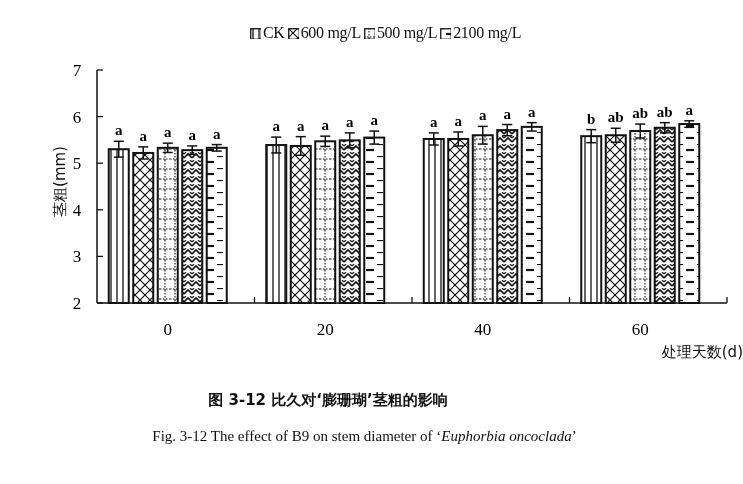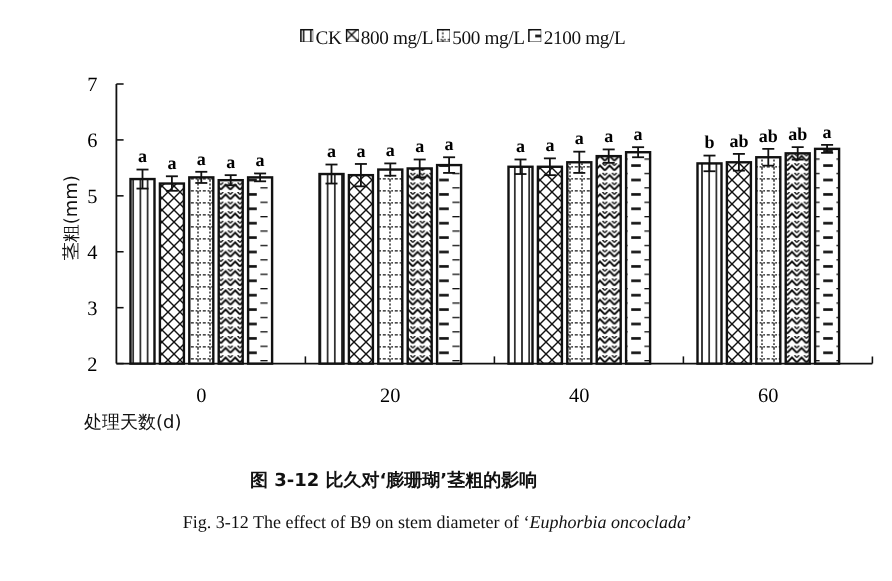--- a/index.html
+++ b/index.html
@@ -1,31 +1,31 @@
 <!DOCTYPE html>
 <html><head>
 <meta charset="utf-8">
 <style>
   html, body { margin: 0; padding: 0; background: #ffffff; }
   body { width: 743px; height: 484px; position: relative; overflow: hidden;
          font-family: "Liberation Serif", "DejaVu Serif", serif; color: #111; }
   #chart { position: absolute; left: 0; top: 0; }
   .legend { position: absolute; left: 250px; top: 24px; font-size: 16px; white-space: nowrap;
             display: flex; align-items: center; letter-spacing: -0.3px; }
-  .legend-item { display: inline-flex; margin-right: 3px; }
+  .legend-item { display: inline-flex; align-items: center; margin-right: 3px; }
   .legend-swatch { display: inline-block; width: 11px; height: 11px; margin-right: 2px; }
   .caption-cn { position: absolute; left: 0; width: 656px; top: 391px; text-align: center;
                 font-family: "DejaVu Sans", sans-serif; font-weight: bold; font-size: 15px; }
   .caption-en { position: absolute; left: 0; width: 729px; top: 428px; text-align: center;
                 font-size: 15px; }
   .caption-en i { font-style: italic; }
   .ylabel { position: absolute; left: 20px; top: 172px; transform: rotate(-90deg); transform-origin: center;
             font-family: "DejaVu Sans", sans-serif; font-size: 15px; width: 80px; text-align: center; }
   .xlabel { position: absolute; left: 0; width: 743px; top: 343px; padding-left: 70px; box-sizing: border-box;
-            text-align: left; font-family: "DejaVu Sans", sans-serif; font-size: 15px; }
+            text-align: right; font-family: "DejaVu Sans", sans-serif; font-size: 15px; }
 </style>
 </head>
 <body>
 
 <svg id="chart" width="743" height="484" xmlns="http://www.w3.org/2000/svg">
   <defs>
     <pattern id="p-vertical-lines" width="6" height="10" patternUnits="userSpaceOnUse">
       <rect width="6" height="10" fill="#fff"></rect>
       <line x1="3" y1="0" x2="3" y2="10" stroke="#111" stroke-width="1.3"></line>
     </pattern>
@@ -184,21 +184,21 @@
     <span class="legend-item">
       <svg width="12" height="12" class="legend-swatch">
         <rect x="0.75" y="0.75" width="10.5" height="10.5" fill="url(#p-vertical-lines)" stroke="#111" stroke-width="1.3"></rect>
       </svg>
       <span>CK</span>
     </span>
     <span class="legend-item">
       <svg width="12" height="12" class="legend-swatch">
         <rect x="0.75" y="0.75" width="10.5" height="10.5" fill="url(#p-crosshatch)" stroke="#111" stroke-width="1.3"></rect>
       </svg>
-      <span>800 mg/L</span>
+      <span>600 mg/L</span>
     </span>
     <span class="legend-item">
       <svg width="12" height="12" class="legend-swatch">
         <rect x="0.75" y="0.75" width="10.5" height="10.5" fill="url(#p-dotted-grid)" stroke="#111" stroke-width="1.3"></rect>
       </svg>
       <span>500 mg/L</span>
     </span>
     <span class="legend-item">
       <svg width="12" height="12" class="legend-swatch">
         <rect x="0.75" y="0.75" width="10.5" height="10.5" fill="url(#p-dashes)" stroke="#111" stroke-width="1.3"></rect>

